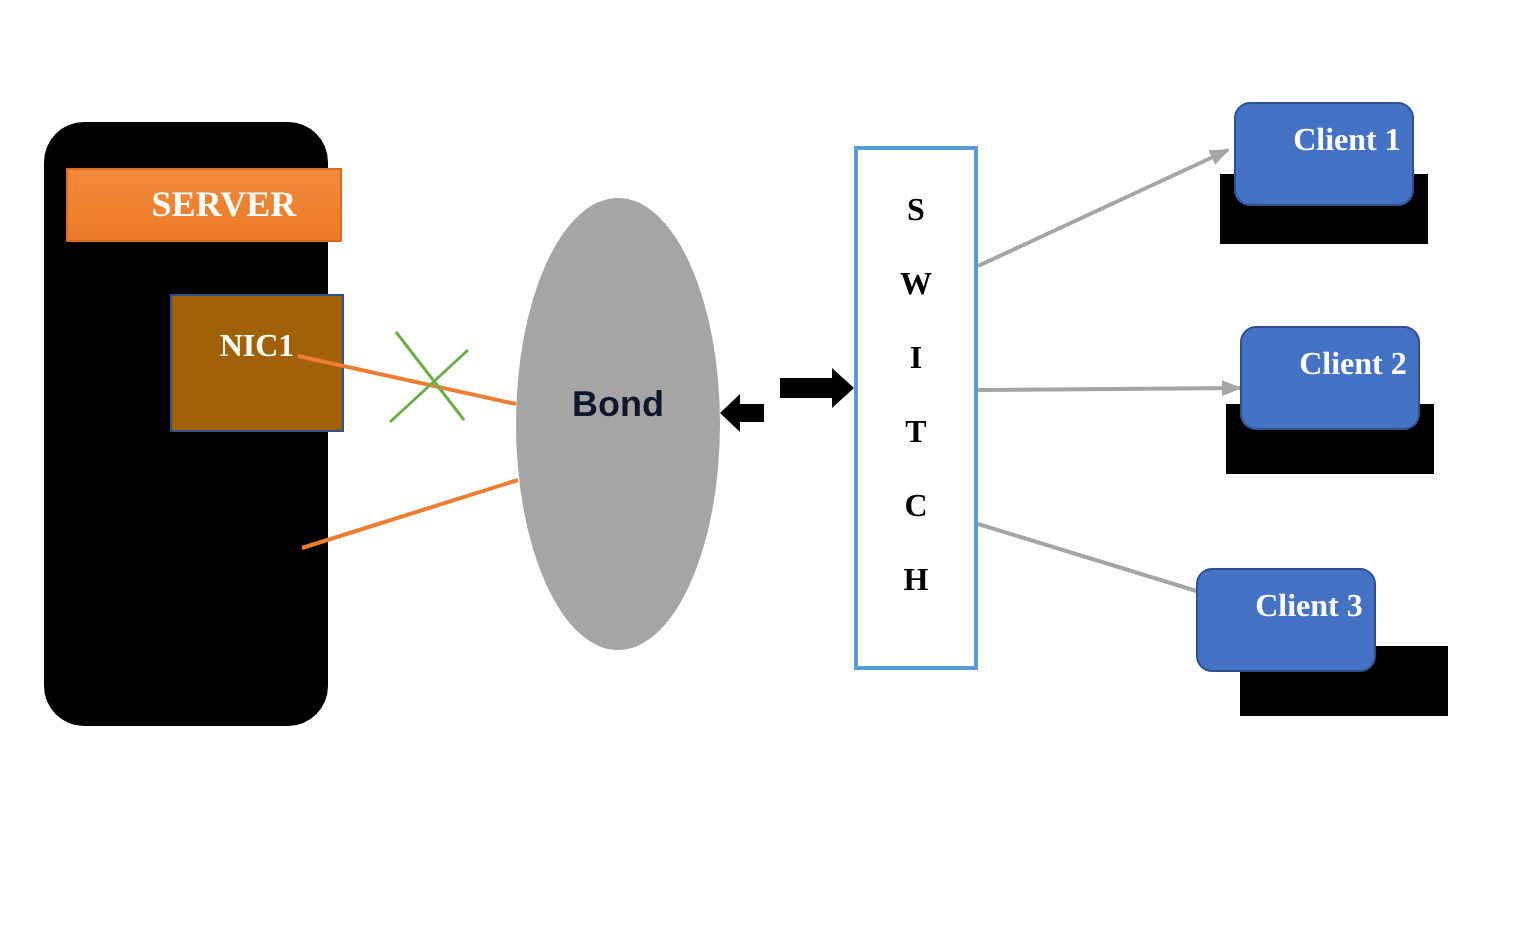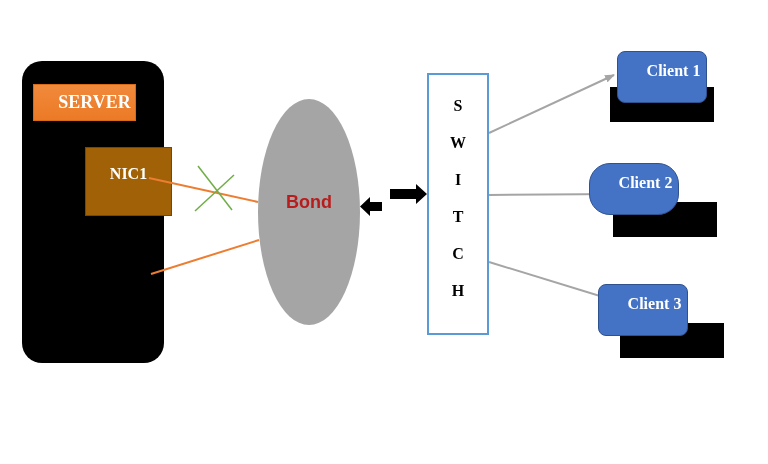--- a/index.html
+++ b/index.html
@@ -1,23 +1,23 @@
 <!DOCTYPE html>
 <html><head>
 <meta charset="utf-8">
 <style>
   html, body { margin: 0; padding: 0; background: #ffffff; }
   body { width: 768px; height: 464px; position: relative; overflow: hidden; font-family: "Liberation Serif", serif; }
   #canvas { position: absolute; left: 0; top: 0; width: 768px; height: 464px; }
   .server { position: absolute; left: 22px; top: 61px; width: 142px; height: 302px; background: #000; border-radius: 20px; }
-  .server-label { position: absolute; left: 33px; top: 84px; width: 103px; height: 37px; background: linear-gradient(#f08a3c, #ec7a25); border: 1px solid #d86a18; box-sizing: border-box; color: #fff; font-weight: bold; font-size: 18px; display: flex; align-items: center; justify-content: center; font-family: "Liberation Serif", serif; padding-left: 20px; }
+  .server-label { position: absolute; left: 33px; top: 84px; width: 138px; height: 37px; background: linear-gradient(#f08a3c, #ec7a25); border: 1px solid #d86a18; box-sizing: border-box; color: #fff; font-weight: bold; font-size: 18px; display: flex; align-items: center; justify-content: center; font-family: "Liberation Serif", serif; padding-left: 20px; }
   .nic { position: absolute; width: 87px; height: 69px; background: #a16207; border: 1px solid #2f528f; box-sizing: border-box; color: #fff; font-weight: bold; font-size: 16px; display: flex; align-items: flex-start; justify-content: center; padding-top: 17px; }
   .nic1 { left: 85px; top: 147px; }
   .nic2 { left: 87px; top: 241px; }
-  .bond-label { position: absolute; left: 258px; top: 192px; width: 102px; text-align: center; color: #b91c1c; font-family: "Liberation Sans", sans-serif; font-weight: bold; font-size: 18px; }
+  .bond-label { position: absolute; left: 258px; top: 192px; width: 102px; text-align: center; color: #0f172a; font-family: "Liberation Sans", sans-serif; font-weight: bold; font-size: 18px; }
   .switch { position: absolute; left: 427px; top: 73px; width: 62px; height: 262px; border: 2px solid #5b9bd5; box-sizing: border-box; background: #fff; }
   .switch-letters { position: absolute; left: 0; top: 22px; width: 100%; text-align: center; }
   .switch-letter { display: block; height: 37px; font-weight: bold; font-size: 16px; color: #000; }
   .client-shadow { position: absolute; background: #000; }
   .client { position: absolute; width: 90px; height: 52px; background: #4472c4; border: 1px solid #2f528f; border-radius: 8px; box-sizing: border-box; color: #fff; font-weight: bold; font-size: 16px; display: flex; justify-content: center; padding-top: 10px; padding-left: 23px; }
 </style>
 </head>
 <body>
 
 <div id="canvas">
@@ -66,21 +66,21 @@
       <span class="switch-letter">H</span>
     </div>
   </div>
 
   <div class="client-shadow" style="left:610px;top:87px;width:104px;height:35px;"></div>
   <div class="client" style="left:617px;top:51px;">
       <span>Client 1</span>
     </div>
 
   <div class="client-shadow" style="left:613px;top:202px;width:104px;height:35px;"></div>
-  <div class="client" style="left:589px;top:163px;border-radius:21px;">
+  <div class="client" style="left:620px;top:163px;">
       <span>Client 2</span>
     </div>
 
   <div class="client-shadow" style="left:620px;top:323px;width:104px;height:35px;"></div>
   <div class="client" style="left:598px;top:284px;">
       <span>Client 3</span>
     </div>
 
 </div>
 

